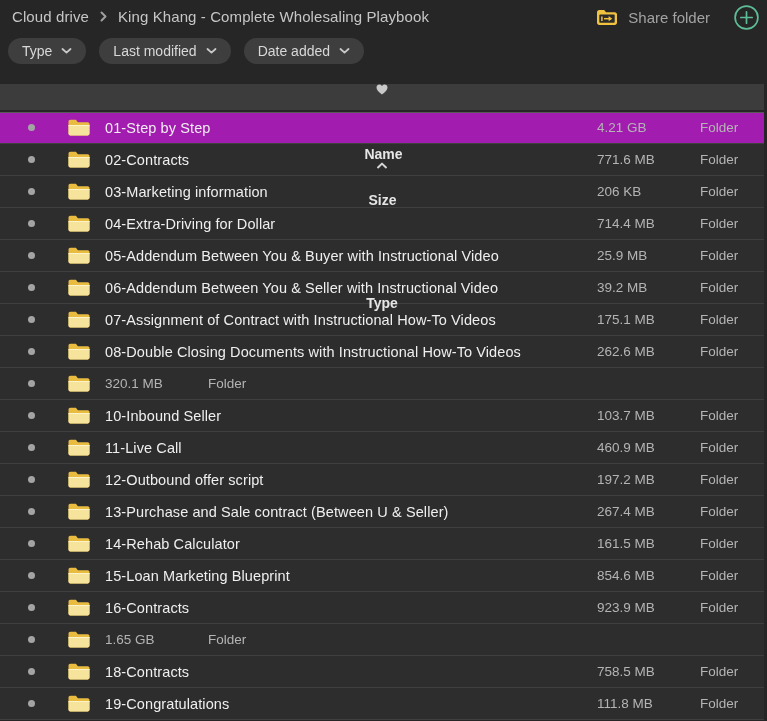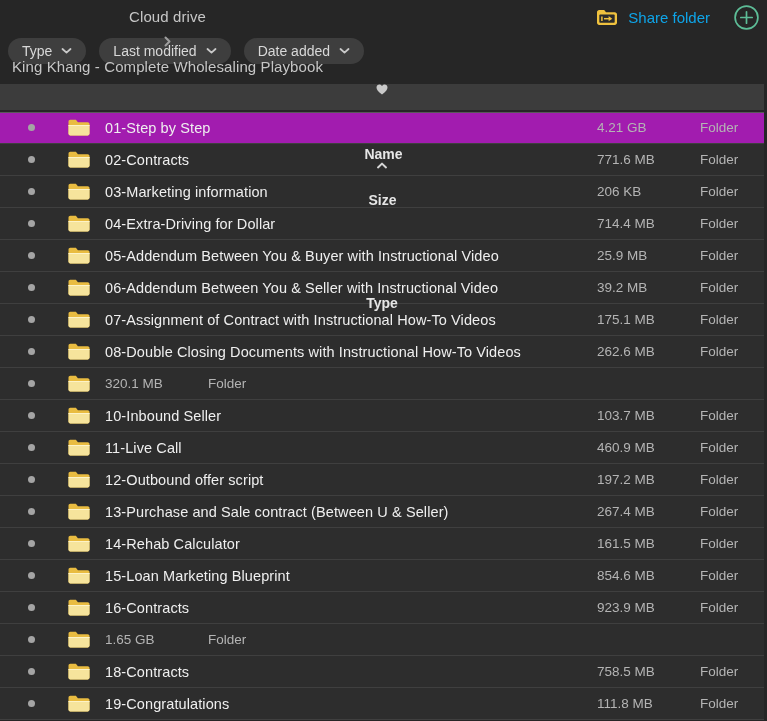--- a/index.html
+++ b/index.html
@@ -10,31 +10,31 @@
     overflow:hidden;
     -webkit-font-smoothing:antialiased;
   }
   .app { position:relative; width:767px; height:721px; }
 
   
   .topbar { position:relative; height:38px; }
   .breadcrumb {
     position:absolute; left:12px; top:8px;
     display:flex; align-items:center; gap:11px;
-    font-size:15px; color:#c6c6c6; letter-spacing:.1px;flex-direction:column;
+    font-size:15px; color:#c6c6c6; letter-spacing:.1px;
   }
   .breadcrumb .crumb { cursor:default; }
   .topbar-actions {
     position:absolute; right:7px; top:4px;
     display:flex; align-items:center; gap:23px;
   }
   .share-btn {
     display:flex; align-items:center; gap:10px;
     background:transparent; border:none;
-    color:#0ea5e9; font-size:15px; font-family:inherit;
+    color:#a3a3a3; font-size:15px; font-family:inherit;
     cursor:pointer;
   }
   .add-btn { background:transparent; border:none; cursor:pointer; display:flex; }
 
   
   .filters { display:flex; gap:13px; padding-left:8px; height:26px; }
   .chip {
     display:flex; align-items:center; gap:9px;
     height:26px; padding:0 14px;
     background:#3e3e3e; border:none; border-radius:14px;

